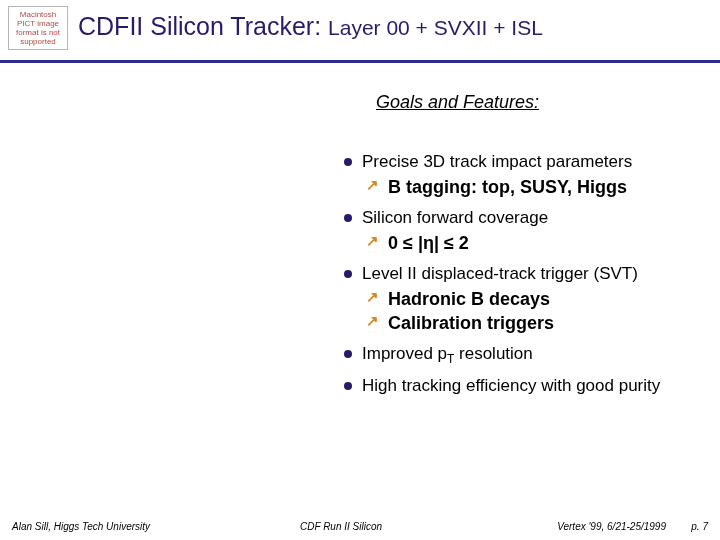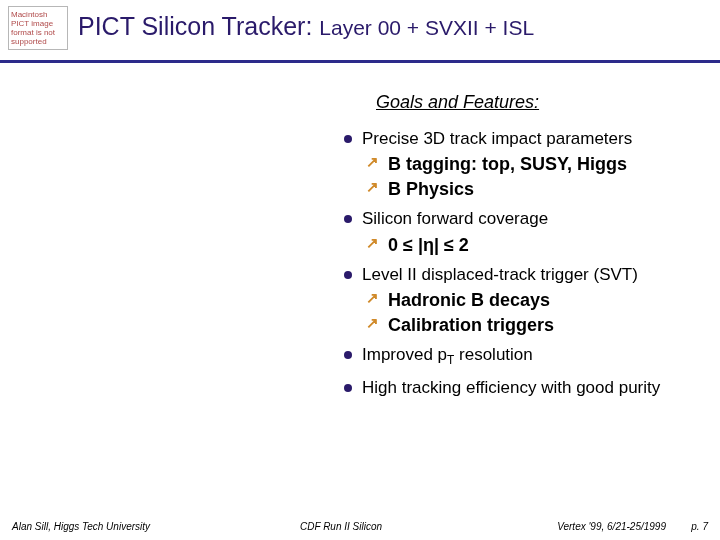--- a/index.html
+++ b/index.html
@@ -1,41 +1,41 @@
 <!DOCTYPE html>
 <html><head>
 <meta charset="utf-8">
 <style>
   * { box-sizing: border-box; margin: 0; padding: 0; }
   html, body { width: 720px; height: 540px; font-family: Arial, Helvetica, sans-serif; background: #fff; color: #000; }
   .slide { position: relative; width: 720px; height: 540px; }
   .pict-placeholder {
     position: absolute; left: 8px; top: 6px; width: 60px; height: 44px;
     border: 1px solid #b7b7b7; font-size: 8px; color: #b04a4a; line-height: 1.15;
-    display: flex; align-items: center; justify-content: center; 
+    display: flex; align-items: center; justify-content: center; text-align: center;
     padding: 2px;
   }
   .title {
     position: absolute; left: 78px; top: 12px; right: 10px;
     font-size: 25px; color: #2a1a6a;
   }
   .title .sub { font-size: 21px; text-align: right; }
   .rule {
     position: absolute; left: 0; top: 60px; width: 720px; height: 3px;
     background: #2c2a8a;
   }
   .goals-header {
     position: absolute; left: 376px; top: 92px;
     font-size: 18px; font-style: italic; text-decoration: underline; color: #000;
   }
   .content {
     position: absolute; left: 340px; top: 128px; width: 360px;
     font-size: 17px; line-height: 1.25;
   }
-  ul.top { list-style: none; }
+  ul.top { list-style: none; margin-top: 23px; }
   ul.top > li { position: relative; padding-left: 22px; margin-bottom: 8px; }
   ul.top > li::before {
     content: ""; position: absolute; left: 4px; top: 7px;
     width: 8px; height: 8px; background: #2a1a6a; border-radius: 50%;
   }
   ul.sub { list-style: none; margin-top: 4px; margin-bottom: 4px; }
   ul.sub > li { position: relative; padding-left: 26px; font-size: 18px; font-weight: bold; margin-bottom: 2px; }
   ul.sub > li::before {
     content: "\2197"; 
     position: absolute; left: 4px; top: 0;
@@ -53,34 +53,33 @@
 </style>
 </head>
 <body>
 <div class="slide">
 
 <div class="pict-placeholder">
   <span>Macintosh PICT image format is not supported</span>
 </div>
 
 <div class="title">
-  <span>PICT Silicon Tracker: </span><span class="sub">Layer 00 + SVXII + ISL</span>
+  <span>CDFII Silicon Tracker: </span><span class="sub">Layer 00 + SVXII + ISL</span>
 </div>
 
 <div class="rule"></div>
 
 <div class="goals-header">Goals and Features:</div>
 
 <div class="content">
   <ul class="top">
     <li>
       <span>Precise 3D track impact parameters</span>
       <ul class="sub">
         <li>B tagging: top, SUSY, Higgs</li>
-        <li>B Physics</li>
       </ul>
     </li>
     <li>
       <span>Silicon forward coverage</span>
       <ul class="sub">
         <li>0 ≤ |η| ≤  2</li>
       </ul>
     </li>
     <li>
       <span>Level II displaced-track trigger (SVT)</span>

